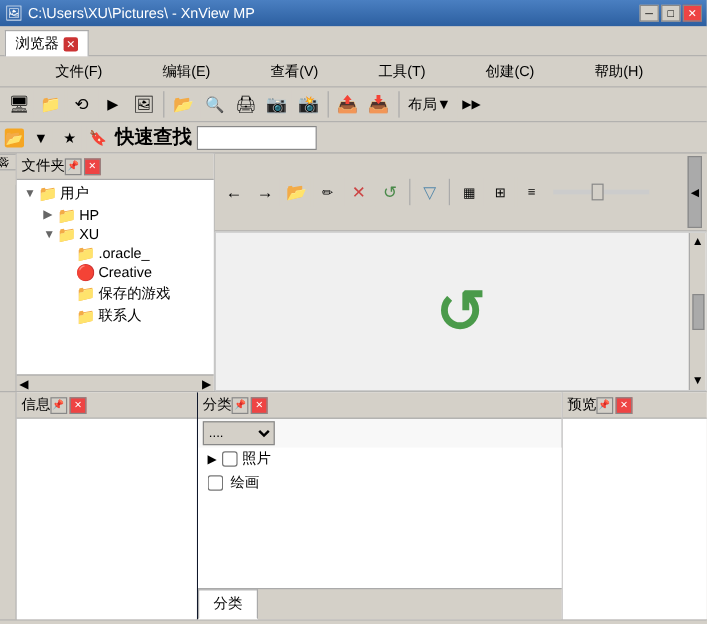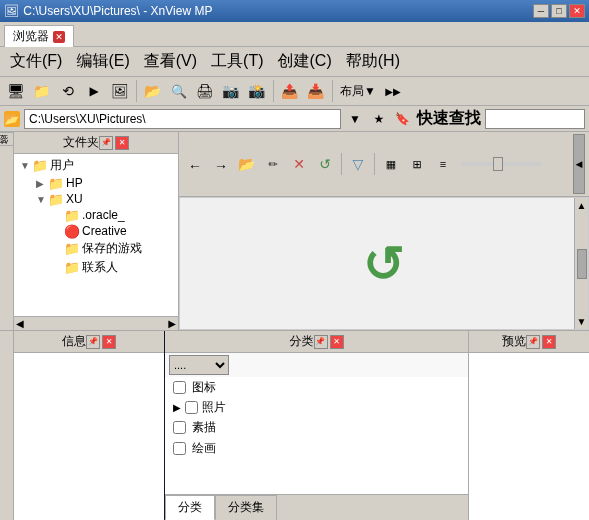--- a/index.html
+++ b/index.html
@@ -85,21 +85,22 @@
     .menu-bar {
       background: #d4d0c8;
       padding: 2px 4px;
       display: flex;
       gap: 2px;
       border-bottom: 1px solid #aaa;
     }
     .menu-item {
       padding: 2px 6px;
       cursor: pointer;
-      font-size: 16px;
+      font-size: 12px;
+      margin-left: 36px;
     }
 
     
     .toolbar {
       background: #d4d0c8;
       padding: 2px 4px;
       display: flex;
       align-items: center;
       gap: 2px;
       border-bottom: 1px solid #aaa;
@@ -194,21 +195,21 @@
       background: white;
       border-right: 1px solid #aaa;
       display: flex;
       flex-direction: column;
     }
     .panel-header {
       background: #d4d0c8;
       padding: 2px 4px;
       display: flex;
       align-items: center;
-      justify-content: center;
+      justify-content: flex-start;
       border-bottom: 1px solid #aaa;
       font-size: 12px;
     }
     .panel-controls {
       display: flex;
       gap: 2px;
     }
     .panel-btn {
       width: 14px;
       height: 14px;
@@ -460,21 +461,20 @@
     <span>▼</span>
   </div>
   <div class="tb-btn" style="font-size:10px;">▶▶</div>
 </div>
 
 <div style="display:flex; flex-direction:column; height: calc(520px - 22px - 26px - 28px - 30px);">
 
   <div class="address-bar">
 
     <div style="width:16px;height:16px;background:#f5a623;border-radius:2px;display:flex;align-items:center;justify-content:center;font-size:12px;">📂</div>
-    <input class="address-input" type="text" value="C:\Users\XU\Pictures\" style="">
     <div class="addr-btn">▼</div>
     <div class="addr-btn">★</div>
     <div class="addr-btn">🔖</div>
     <span style="font-size:16px;font-weight:bold;">快速查找</span>
     <input class="search-input" type="text" style="">
   </div>
 
   <div style="display:flex; flex:1; overflow:hidden;">
 
     <div class="sidebar-tabs">
@@ -602,43 +602,34 @@
         </div>
       </div>
 
       <div class="cat-dropdown">
         <select class="cat-select">
           <option>....</option>
         </select>
       </div>
 
       <div style="flex:1;background:white;overflow-y:auto;">
-        <div class="checkbox-item">
-          <input type="checkbox" style="">
-          <span>图标</span>
-        </div>
         <div class="tree-row">
           <span style="font-size:10px;cursor:pointer;">▶</span>
           <input type="checkbox" style="">
           <span>照片</span>
         </div>
         <div class="checkbox-item">
           <input type="checkbox" style="">
-          <span>素描</span>
-        </div>
-        <div class="checkbox-item">
-          <input type="checkbox" style="">
           <span>绘画</span>
         </div>
 
       </div>
 
       <div class="cat-tabs">
         <div class="cat-tab active">分类</div>
-        <div class="cat-tab">分类集</div>
       </div>
     </div>
 
     <div class="preview-panel">
       <div class="panel-header">
         <span>预览</span>
         <div class="panel-controls">
           <div class="panel-btn">📌</div>
           <div class="panel-btn close-btn">✕</div>
         </div>

